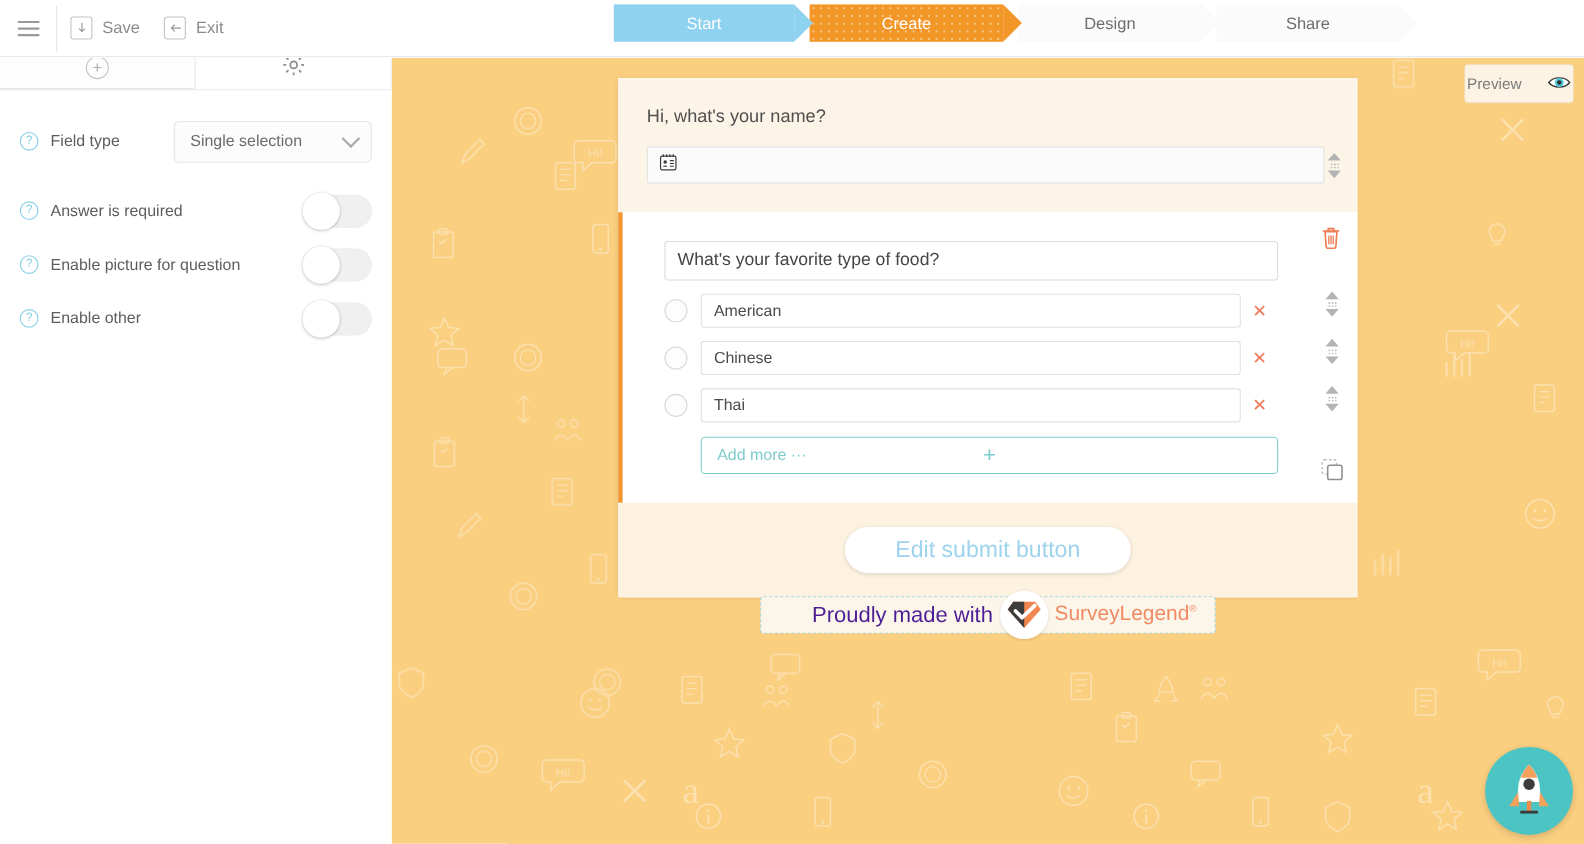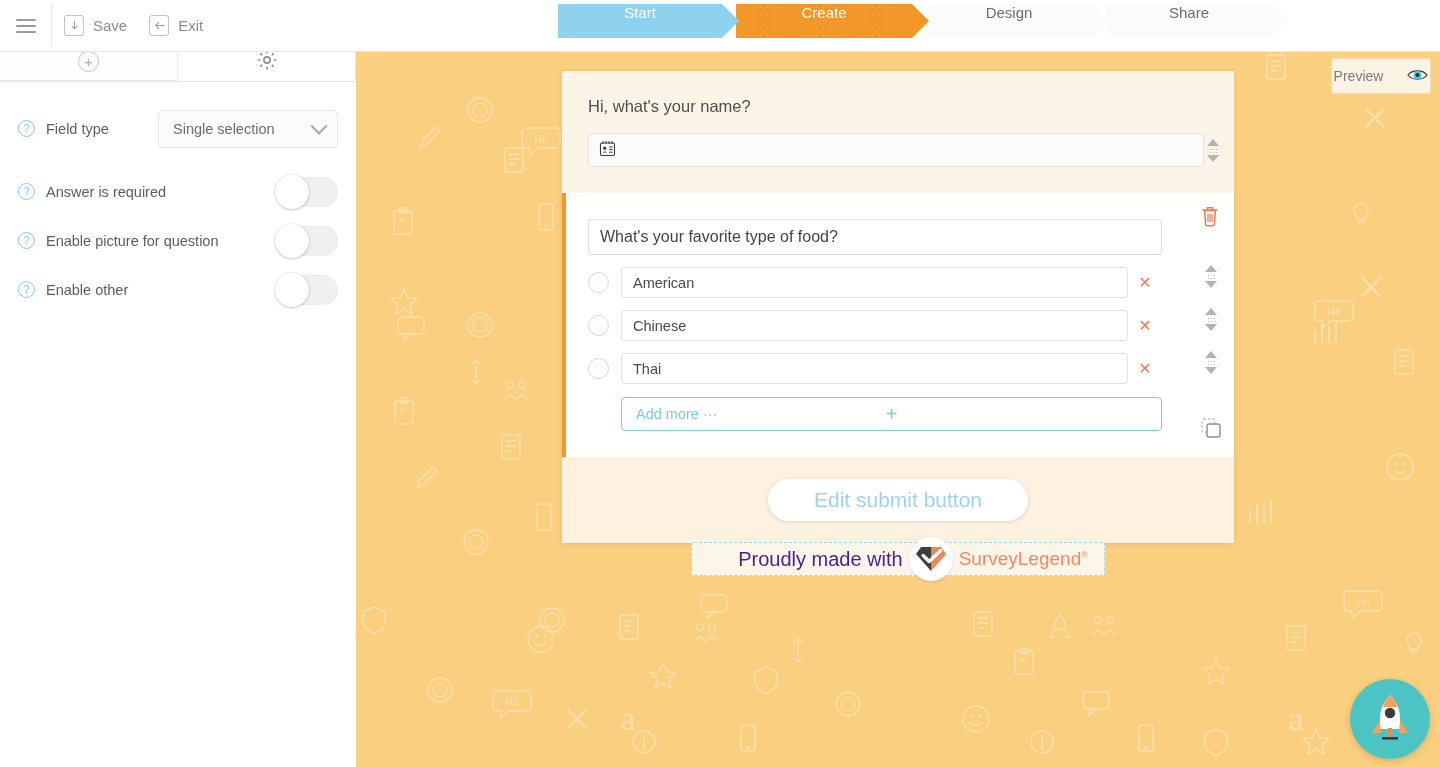--- a/index.html
+++ b/index.html
@@ -43,21 +43,21 @@
   }
 
   
   .steps {
     position: absolute; left: 558px; top: 4px;
     display: flex; height: 34px;
   }
   .step {
     position: relative;
     height: 34px;
-    display: flex; justify-content: center;
+    display: flex; align-items: center; justify-content: center;
     font-size: 15px;
     padding: 0 30px;
     cursor: pointer;
     margin-right: 14px;
   }
   .step::after {
     content: ""; position: absolute; right: -17px; top: 0;
     width: 0; height: 0;
     border-top: 17px solid transparent;
     border-bottom: 17px solid transparent;
@@ -151,21 +151,21 @@
     width: 672px;
     background: #ffffff;
     box-shadow: 0 1px 5px rgba(0,0,0,.10);
     margin-top: 15px;
   }
   .dotty { background-image: radial-gradient(rgba(236,150,60,.14) 0.8px, transparent 0.9px);
            background-size: 6px 6px; }
 
   .qblock { position: relative; padding: 26px 30px 26px 26px; }
   .qblock.inactive { background: #fdf4e8; }
-  .qblock.active { background: #ffffff; border-left: 4px solid #f2962f; padding-left: 22px; }
+  .qblock.active { background: #ffffff; border-left: 4px solid #f2962f; padding-left: 38px; }
 
   .qtitle { font-size: 16.5px; color: #4f4f4f; margin-bottom: 17px; }
   .namefield {
     height: 34px; border: 1px solid #e3e3e3; border-radius: 3px;
     background: #fbfbfb;
     display: flex; align-items: center; padding: 0 10px;
   }
   .qinput {
     height: 36px; border: 1px solid #dcdcdc; border-radius: 3px;
     background: #ffffff;

